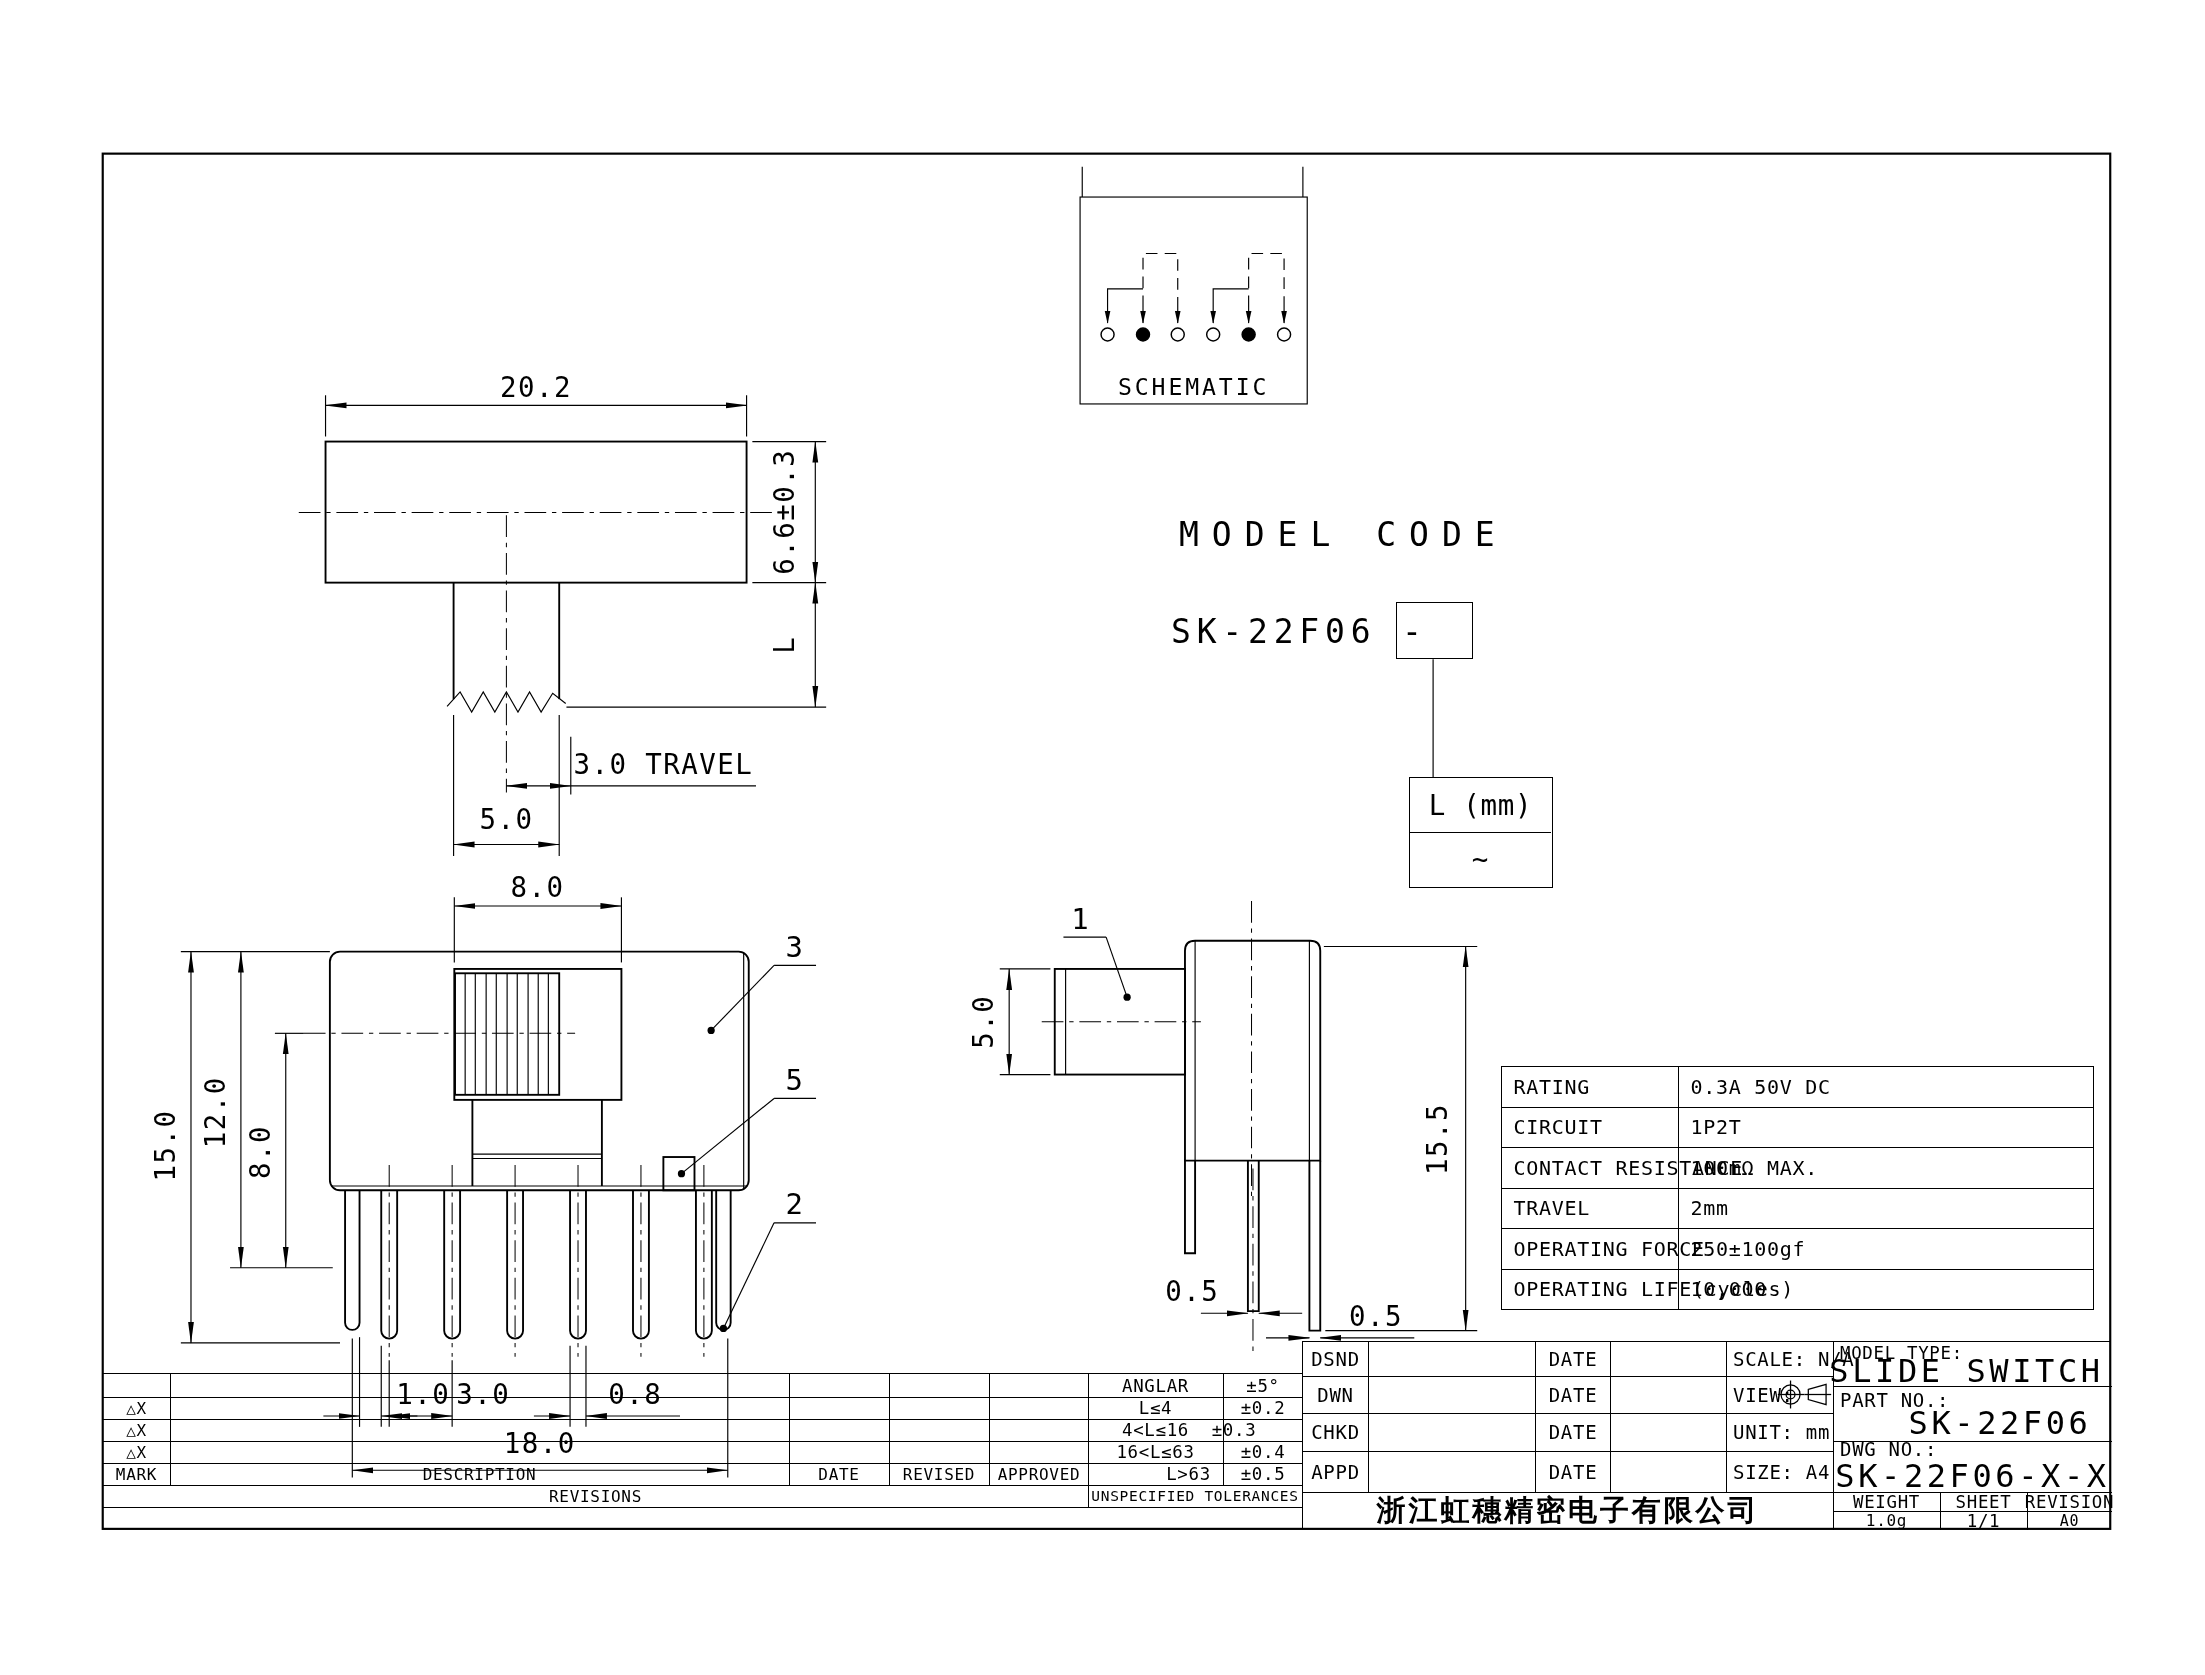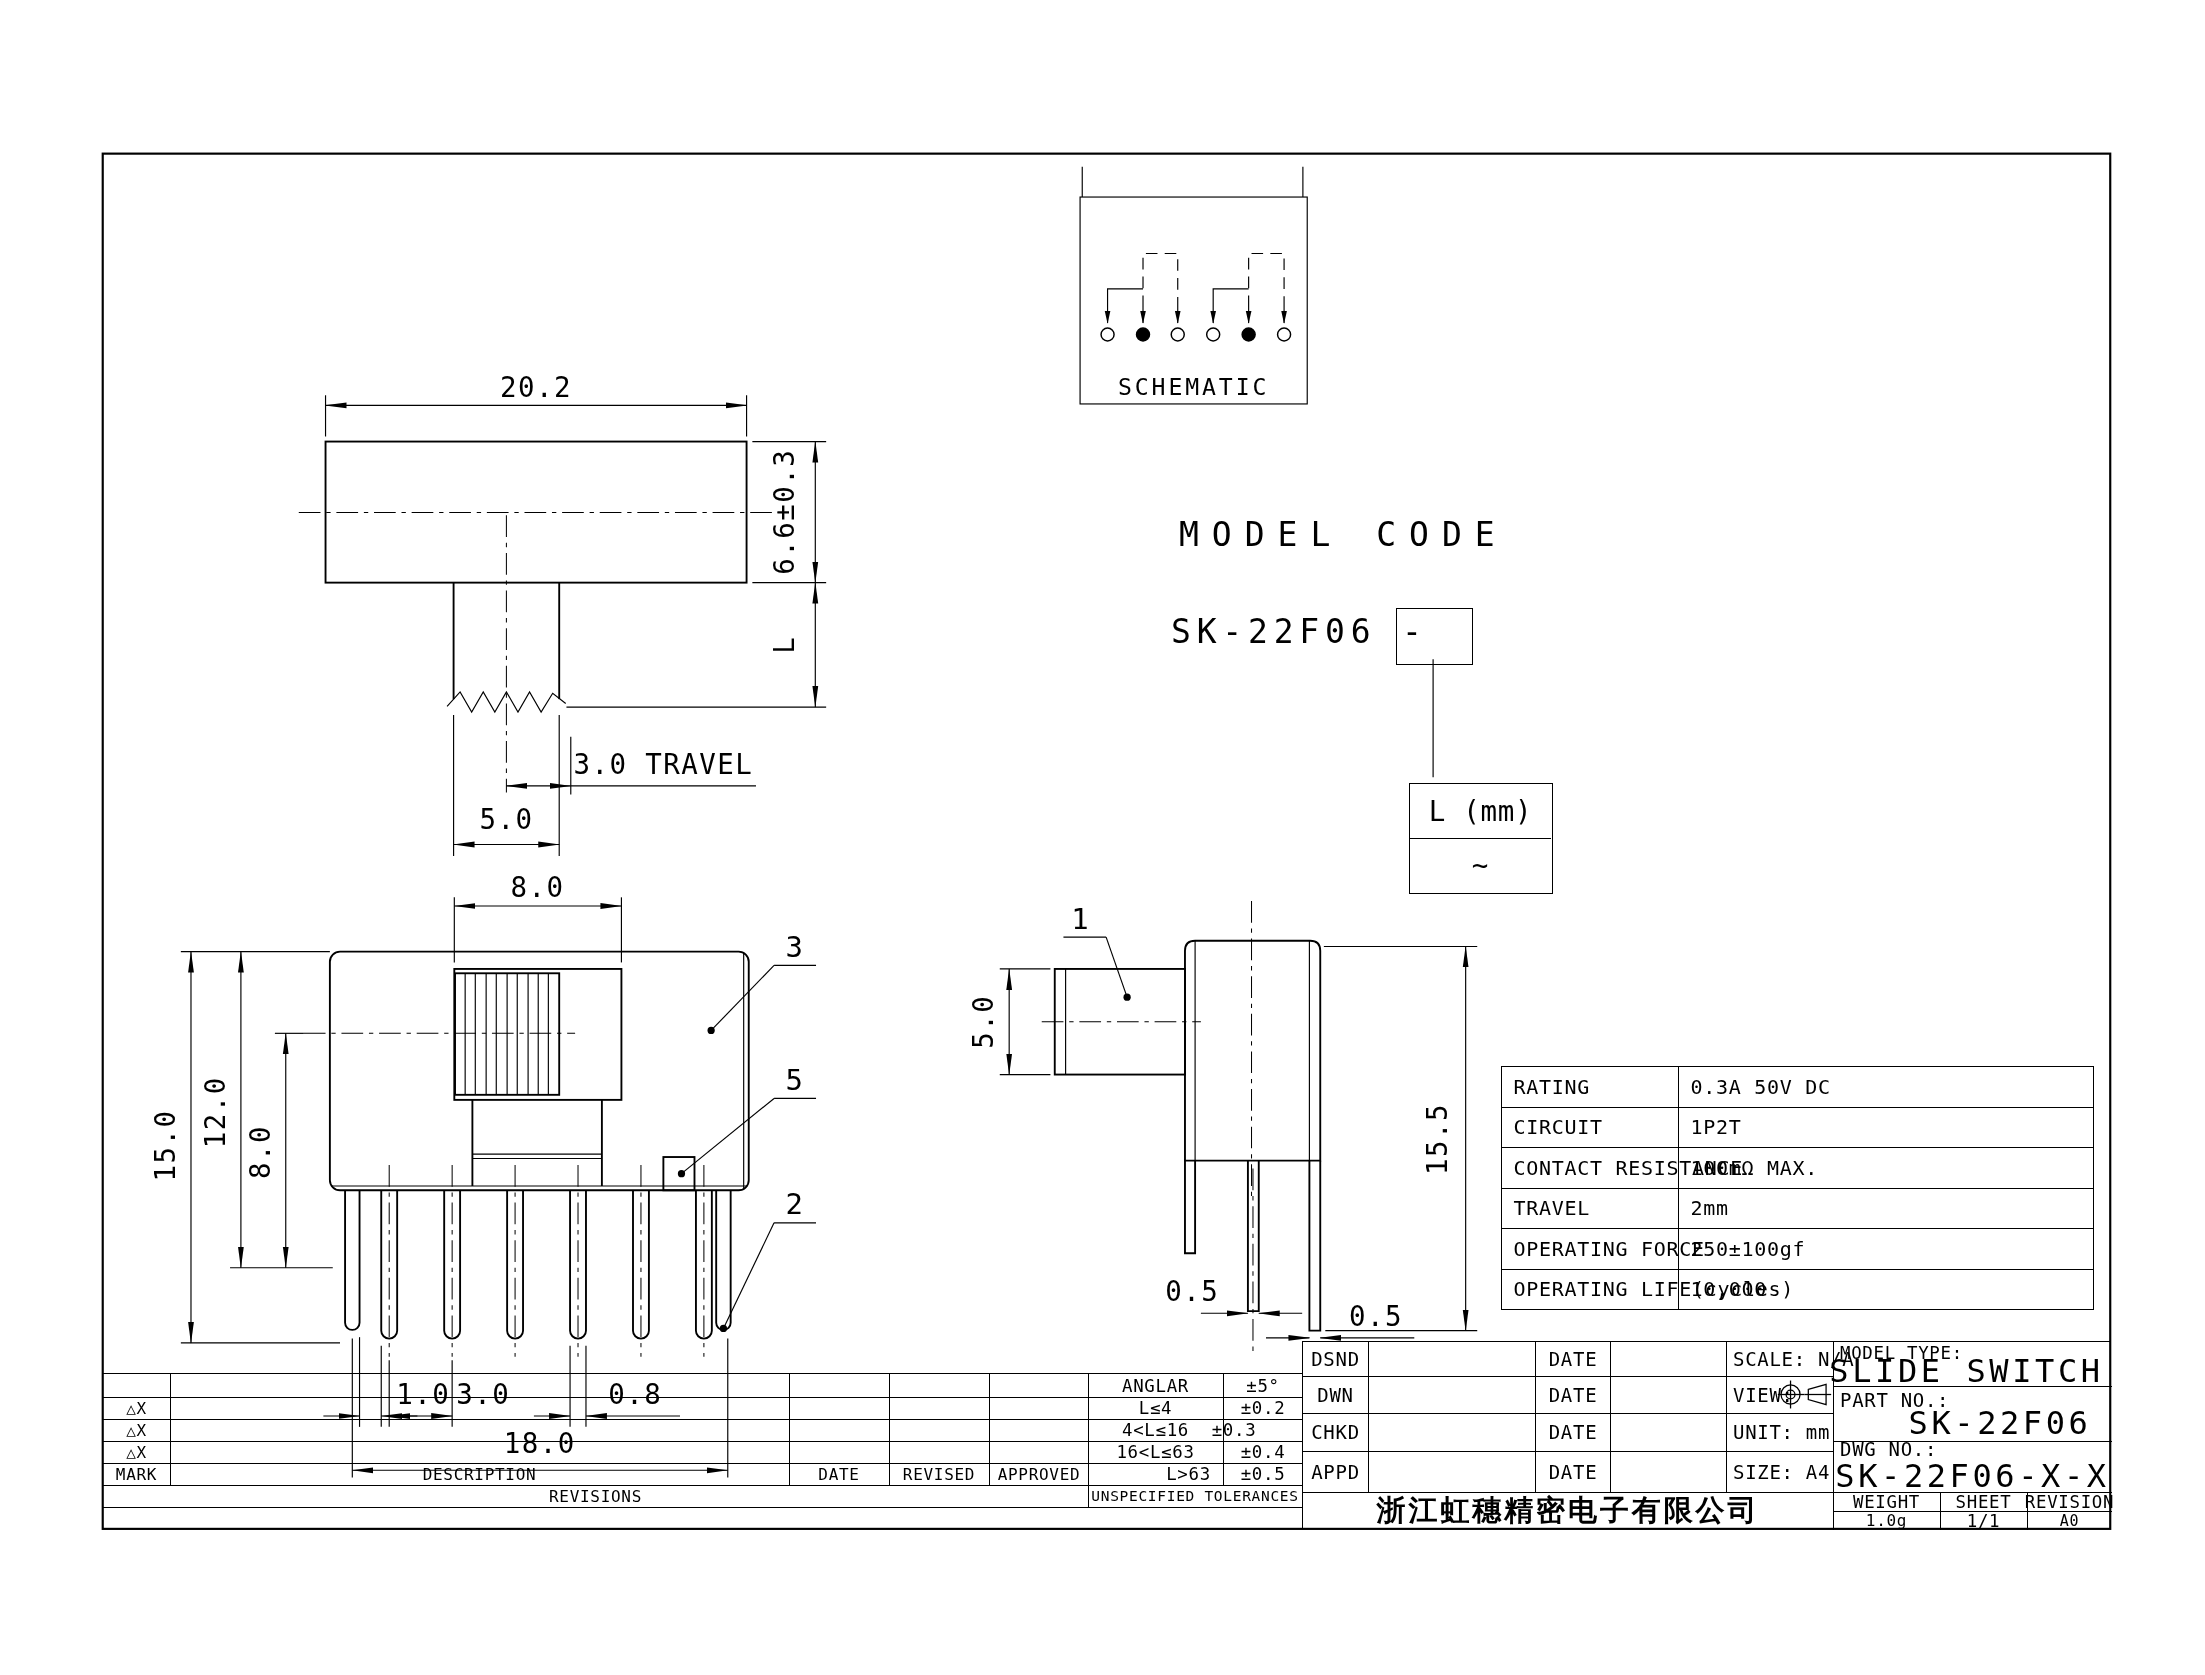--- a/index.html
+++ b/index.html
@@ -18,21 +18,21 @@
   .t38{font-size:38px;}
   .t40{font-size:40px;}
   .t32{font-size:32px;letter-spacing:4px;}
   
   .abs{position:absolute;}
   .hl{position:absolute;background:#000;height:1.4px;}
   .vl{position:absolute;background:#000;width:1.4px;}
   .cell{position:absolute;display:flex;align-items:center;justify-content:center;
         font-size:18px;letter-spacing:0.7px;white-space:nowrap;}
   .cellL{justify-content:flex-start;}
-  .box3{position:absolute;border:1.8px solid #000;box-sizing:border-box;margin-top:6px;}
+  .box3{position:absolute;border:1.8px solid #000;box-sizing:border-box;}
   #spec-table{position:absolute;left:1501px;top:1066px;width:593px;height:244px;
               border:1.8px solid #000;box-sizing:border-box;display:flex;flex-direction:column;}
   .spec-row{flex:1;display:flex;border-bottom:1.4px solid #000;box-sizing:border-box;}
   .spec-row:last-child{border-bottom:none;}
   .spec-label{width:177px;border-right:1.4px solid #000;box-sizing:border-box;display:flex;
               align-items:center;padding-left:11.6px;font-size:20px;letter-spacing:0.7px;white-space:nowrap;}
   .spec-value{flex:1;display:flex;align-items:center;padding-left:11.6px;font-size:20px;letter-spacing:0.7px;white-space:nowrap;}
   .bigcad{font-size:32px;letter-spacing:3.6px;}
   .company{font-size:29px;font-weight:bold;letter-spacing:2.9px;font-family:"DejaVu Sans",sans-serif;}
 </style>

